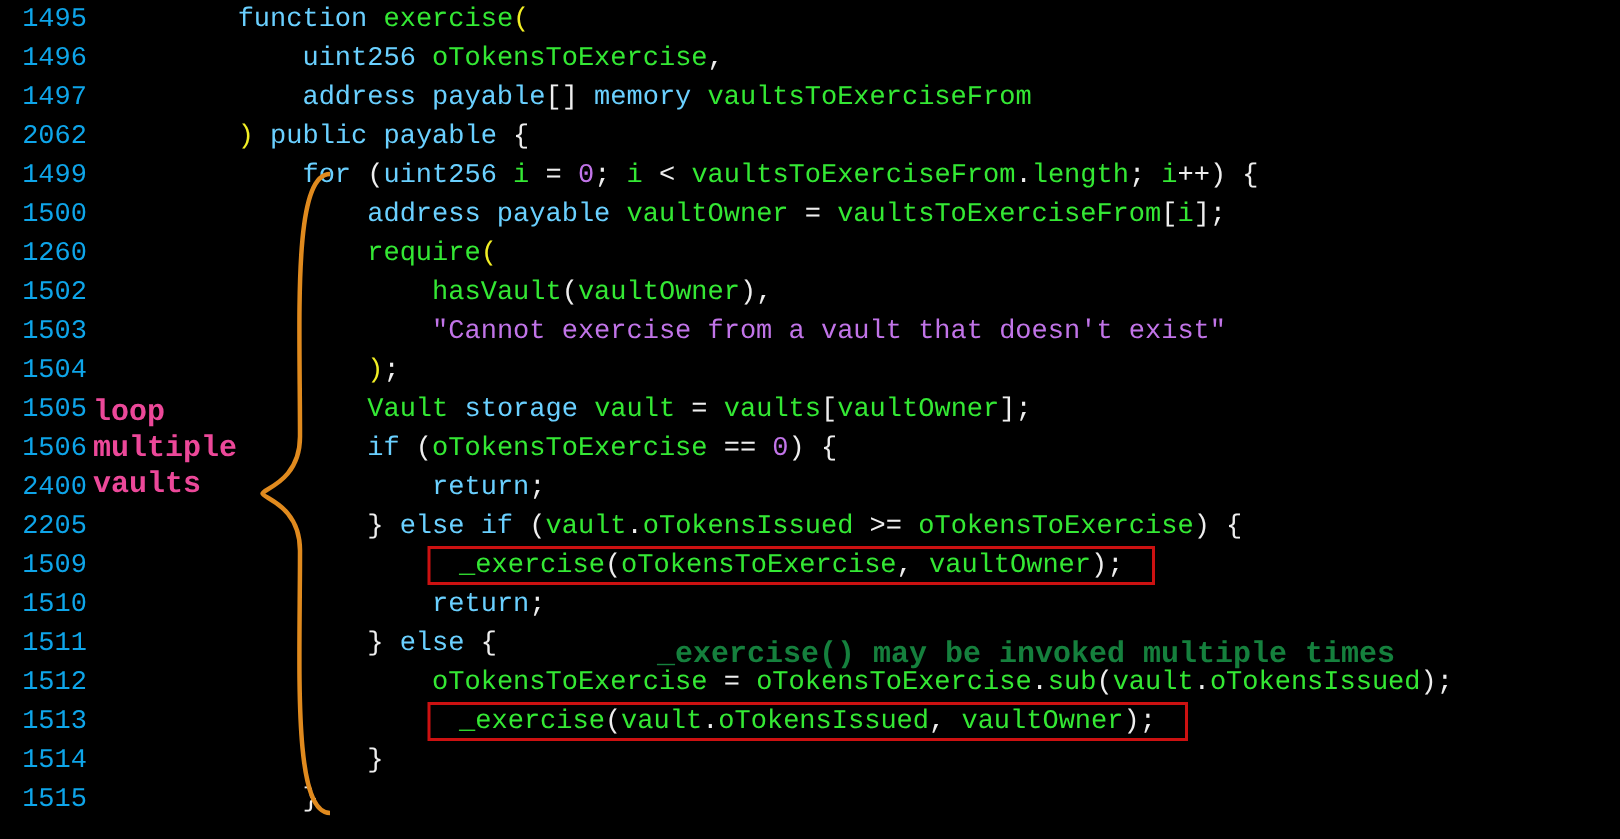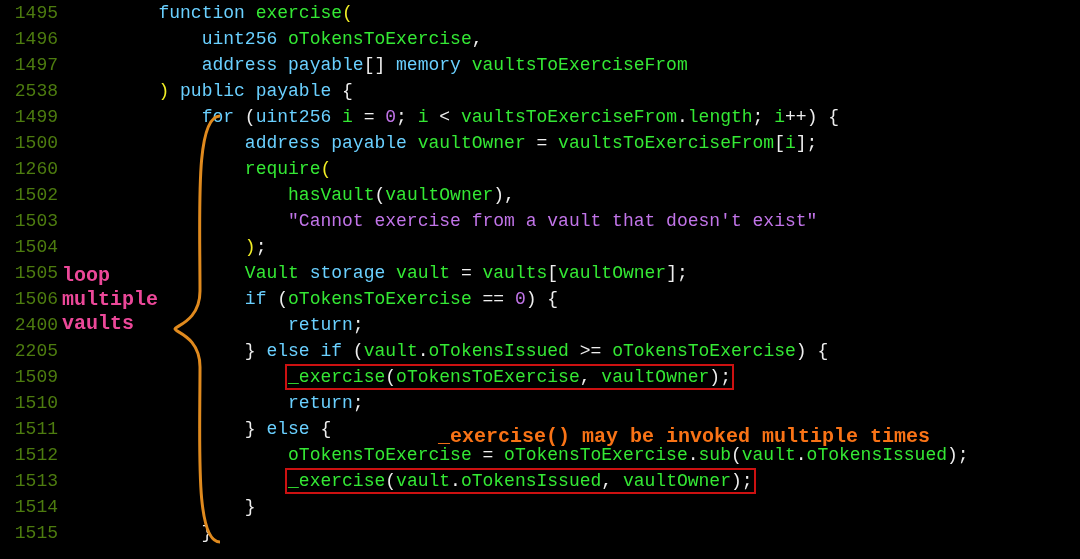--- a/index.html
+++ b/index.html
@@ -19,39 +19,39 @@
     top: 0; left: 0; right: 0;
     padding-top: 0;
   }
   .line {
     display: flex;
     align-items: baseline;
     white-space: pre;
   }
   .gutter {
     width: 58px;
-    color: #4d7c0f;
+    color: #0ea5e9;
     text-align: right;
     padding-right: 14px;
     flex: 0 0 58px;
     user-select: none;
   }
   .code {
     color: #eee;
   }
   .kw { color: #6ad0ff; }        
   .fn { color: #34e834; }         
   .num { color: #c174e8; }        
   .str { color: #c174e8; }
   .yellow { color: #f2ef25; }     
   
   .hlbox {
     outline: 2px solid #cc1111;
     outline-offset: 1px;
-    padding: 0 0;
+    padding: 0 18px;
     margin-top: 24px;
   }
   
   .annotation-left {
     position: absolute;
     left: 62px;
     top: 264px;
     color: #ec4899;
     font-weight: bold;
     font-size: 20px;
@@ -65,33 +65,33 @@
     top: 111px;
     width: 55px;
     height: 436px;
     pointer-events: none;
   }
   
   .annotation-right {
     position: absolute;
     left: 438px;
     top: 424px;
-    color: #f97316;
+    color: #15803d;
     font-weight: bold;
     font-size: 20px;
   }
 </style>
 </head>
 <body>
 
 <div class="editor" id="editor">
     <div class="line"><span class="gutter">1495</span><span class="code"><span>        </span><span class="kw">function</span><span> </span><span class="fn">exercise</span><span class="yellow">(</span></span></div>
     <div class="line"><span class="gutter">1496</span><span class="code"><span>            </span><span class="kw">uint256</span><span> </span><span class="fn">oTokensToExercise</span><span>,</span></span></div>
     <div class="line"><span class="gutter">1497</span><span class="code"><span>            </span><span class="kw">address payable</span><span>[] </span><span class="kw">memory</span><span> </span><span class="fn">vaultsToExerciseFrom</span></span></div>
-    <div class="line"><span class="gutter">2538</span><span class="code"><span>        </span><span class="yellow">)</span><span> </span><span class="kw">public payable</span><span> {</span></span></div>
+    <div class="line"><span class="gutter">2062</span><span class="code"><span>        </span><span class="yellow">)</span><span> </span><span class="kw">public payable</span><span> {</span></span></div>
     <div class="line"><span class="gutter">1499</span><span class="code"><span>            </span><span class="kw">for</span><span> (</span><span class="kw">uint256</span><span> </span><span class="fn">i</span><span> = </span><span class="num">0</span><span>; </span><span class="fn">i</span><span> &lt; </span><span class="fn">vaultsToExerciseFrom</span><span>.</span><span class="fn">length</span><span>; </span><span class="fn">i</span><span>++) {</span></span></div>
     <div class="line"><span class="gutter">1500</span><span class="code"><span>                </span><span class="kw">address payable</span><span> </span><span class="fn">vaultOwner</span><span> = </span><span class="fn">vaultsToExerciseFrom</span><span>[</span><span class="fn">i</span><span>];</span></span></div>
     <div class="line"><span class="gutter">1260</span><span class="code"><span>                </span><span class="fn">require</span><span class="yellow">(</span></span></div>
     <div class="line"><span class="gutter">1502</span><span class="code"><span>                    </span><span class="fn">hasVault</span><span>(</span><span class="fn">vaultOwner</span><span>),</span></span></div>
     <div class="line"><span class="gutter">1503</span><span class="code"><span>                    </span><span class="str">"Cannot exercise from a vault that doesn't exist"</span></span></div>
     <div class="line"><span class="gutter">1504</span><span class="code"><span>                </span><span class="yellow">)</span><span>;</span></span></div>
     <div class="line"><span class="gutter">1505</span><span class="code"><span>                </span><span class="fn">Vault</span><span> </span><span class="kw">storage</span><span> </span><span class="fn">vault</span><span> = </span><span class="fn">vaults</span><span>[</span><span class="fn">vaultOwner</span><span>];</span></span></div>
     <div class="line"><span class="gutter">1506</span><span class="code"><span>                </span><span class="kw">if</span><span> (</span><span class="fn">oTokensToExercise</span><span> == </span><span class="num">0</span><span>) {</span></span></div>
     <div class="line"><span class="gutter">2400</span><span class="code"><span>                    </span><span class="kw">return</span><span>;</span></span></div>
     <div class="line"><span class="gutter">2205</span><span class="code"><span>                } </span><span class="kw">else if</span><span> (</span><span class="fn">vault</span><span>.</span><span class="fn">oTokensIssued</span><span> &gt;= </span><span class="fn">oTokensToExercise</span><span>) {</span></span></div>

